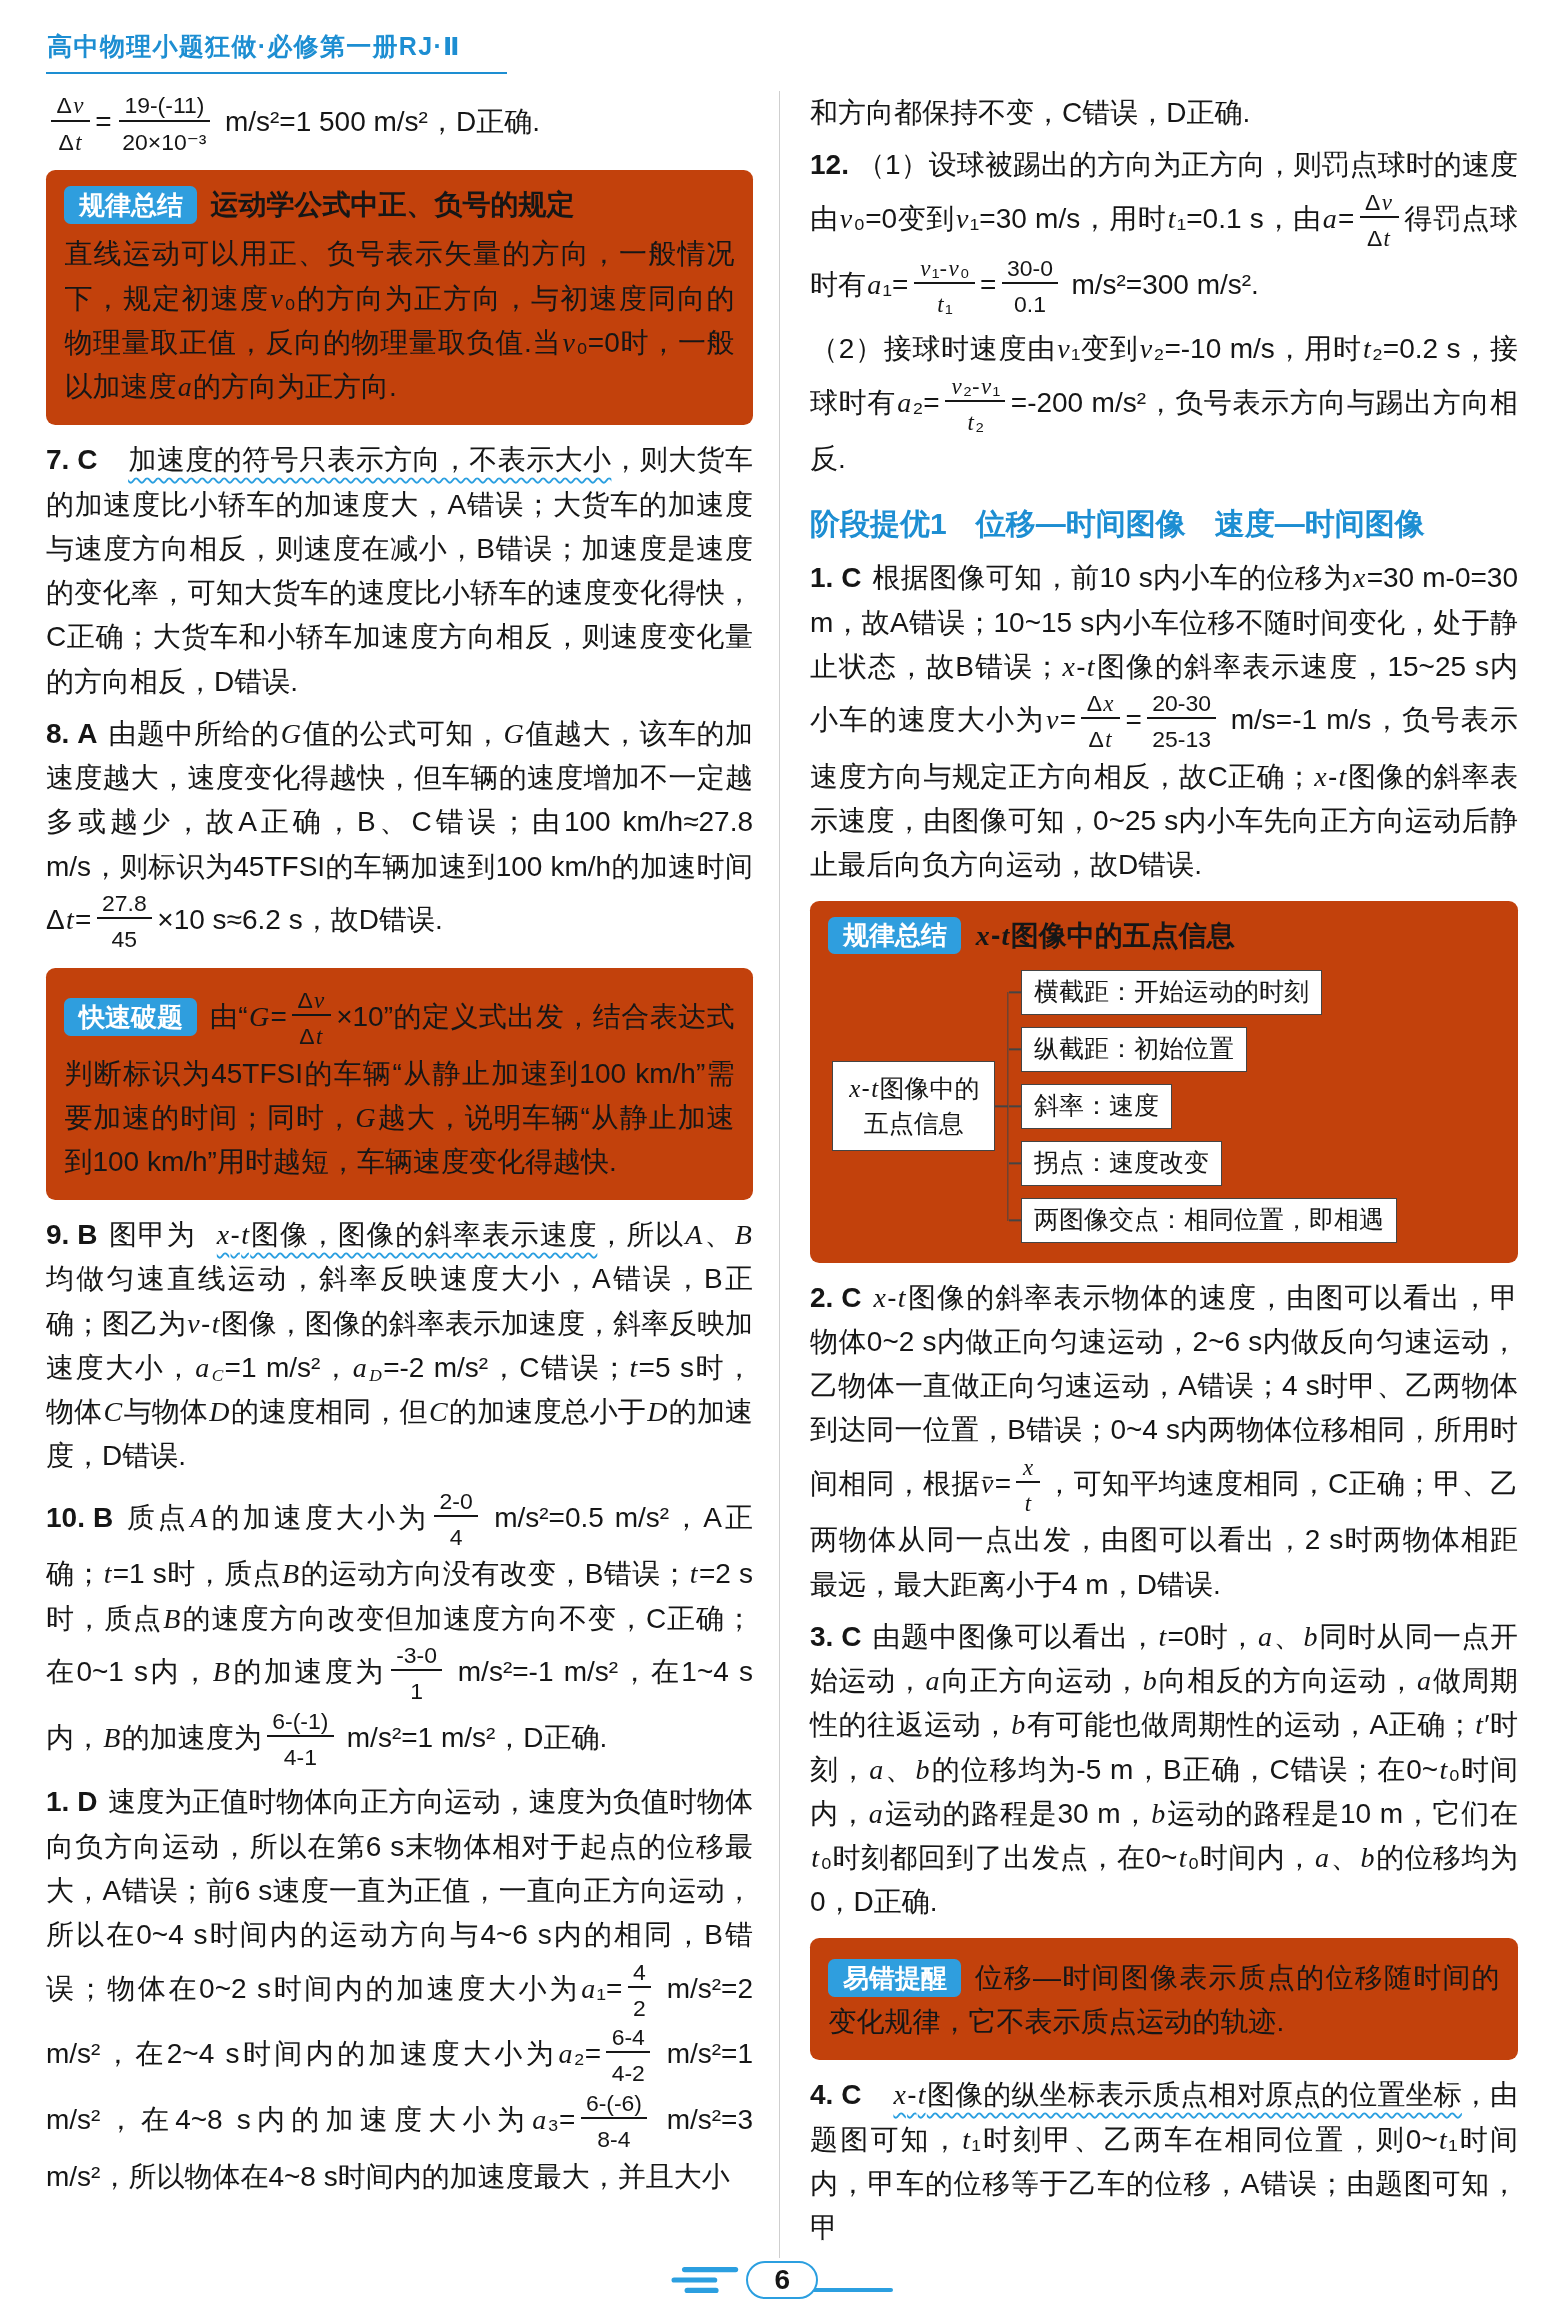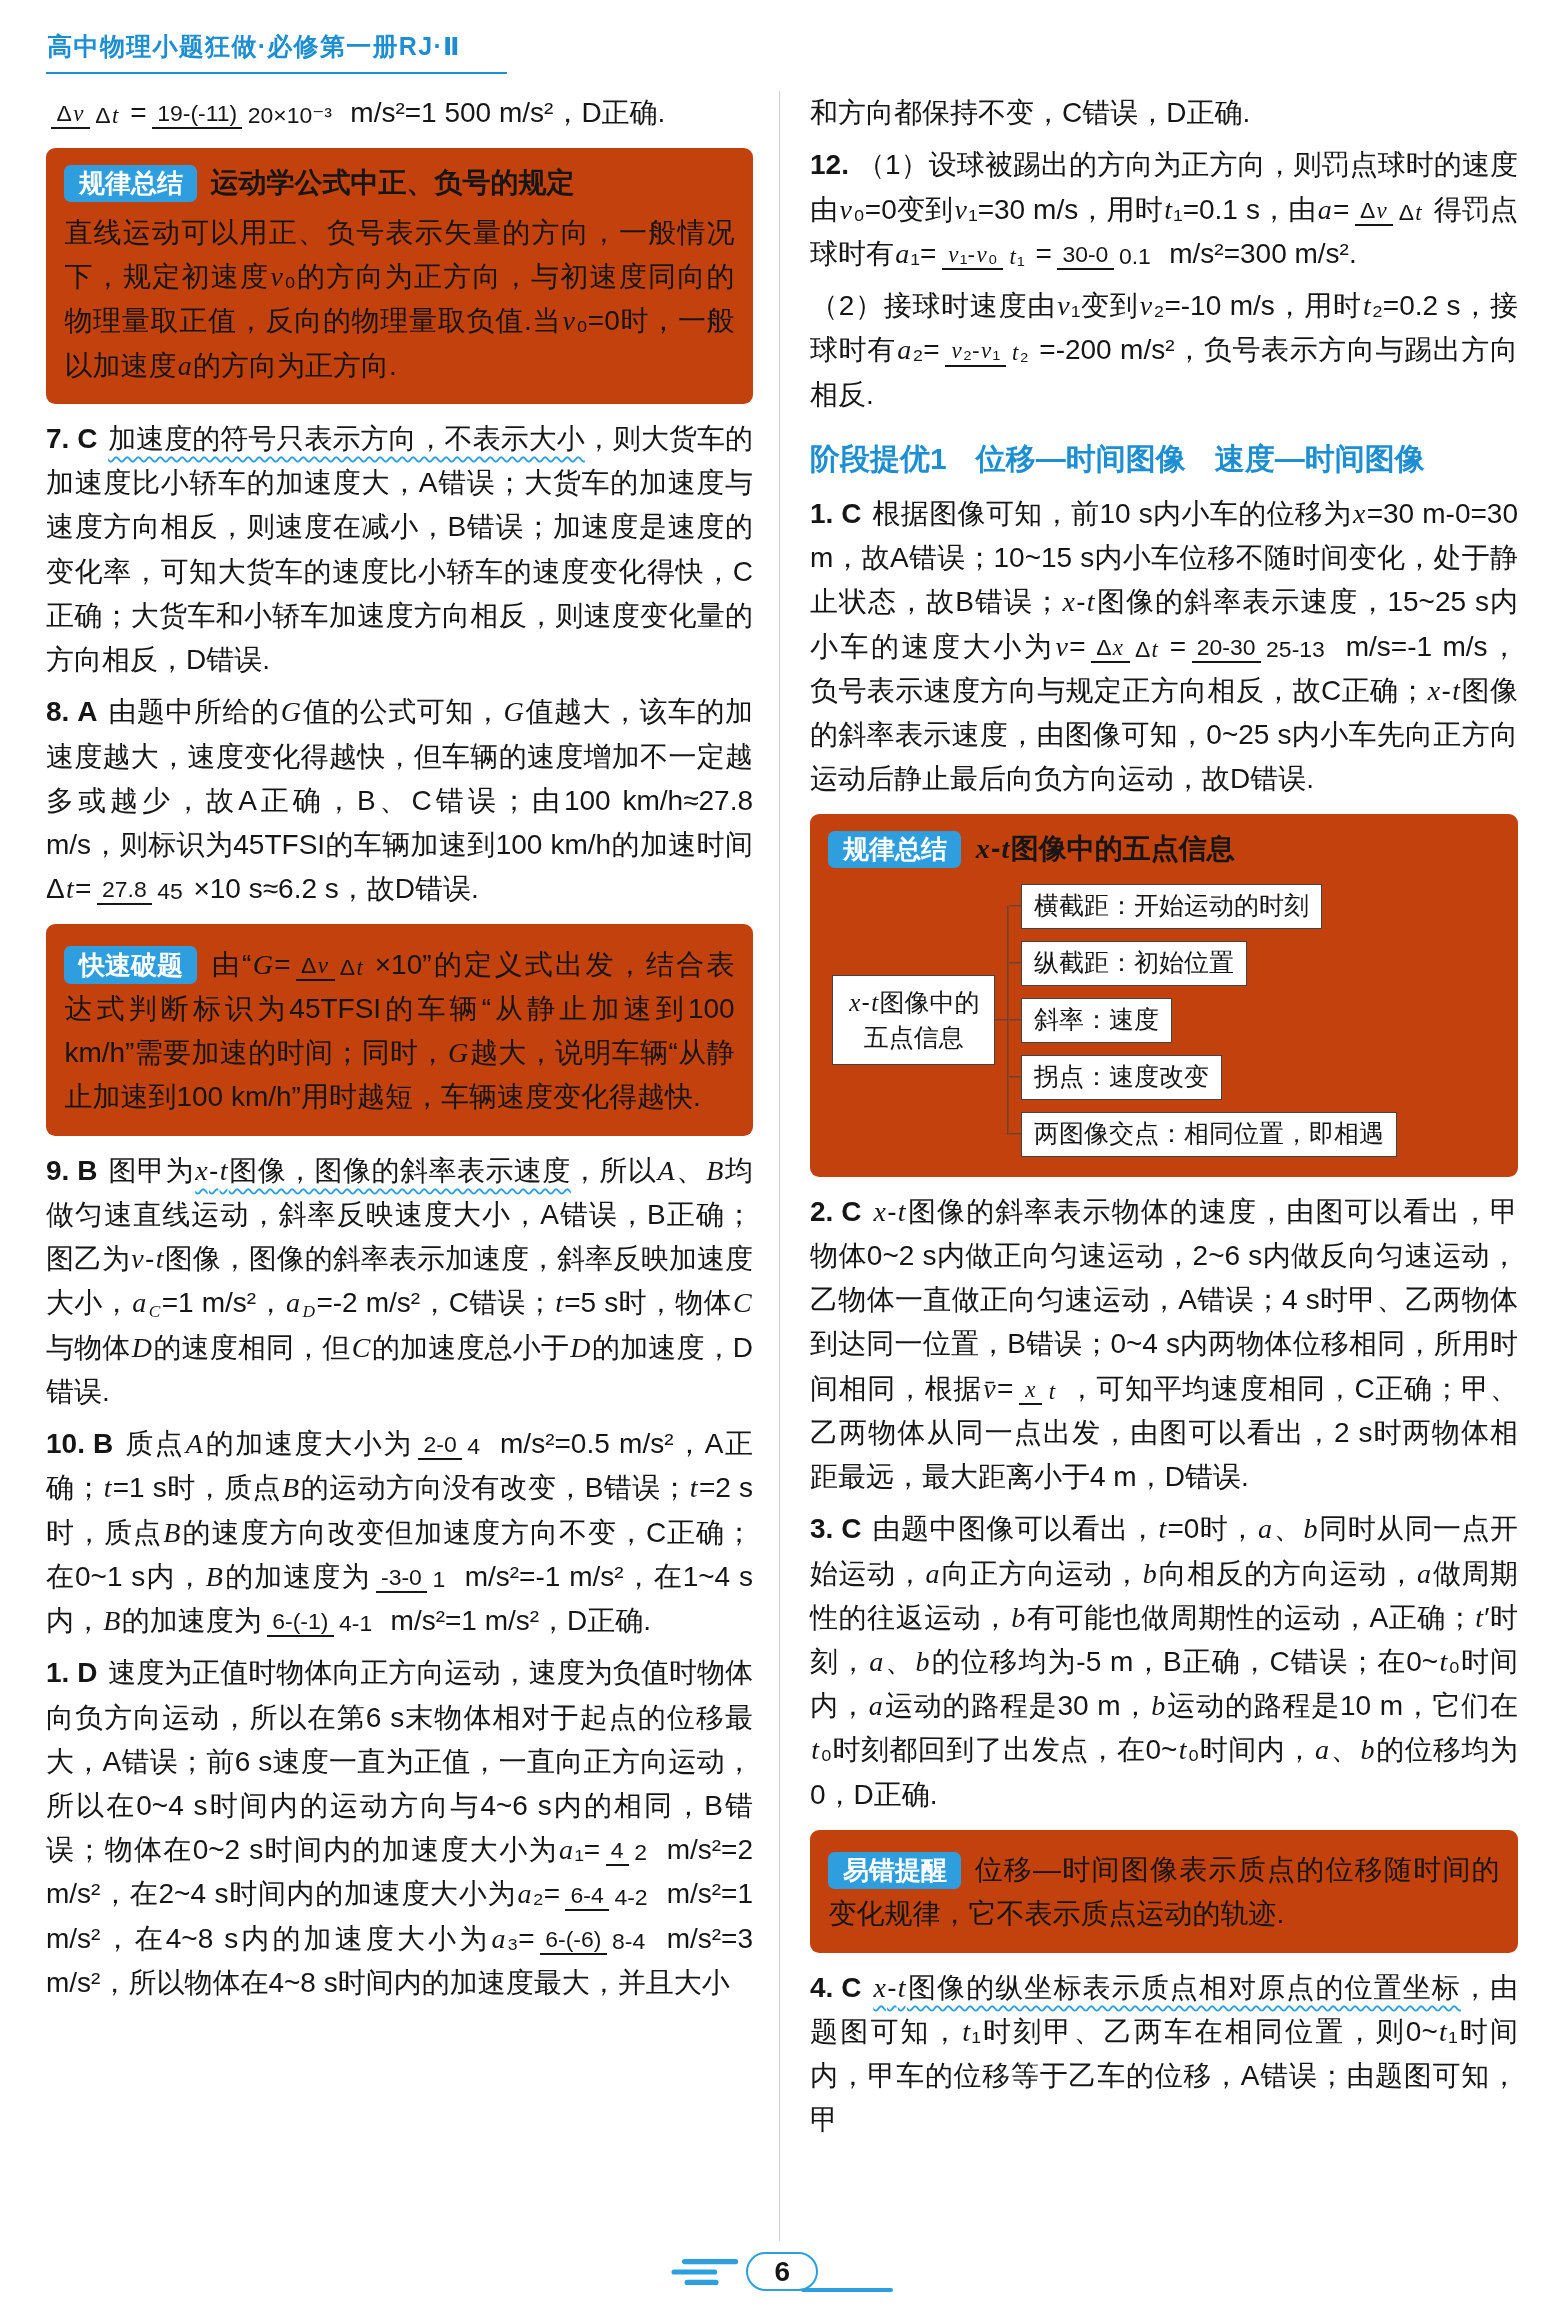--- a/index.html
+++ b/index.html
@@ -29,30 +29,31 @@
   .col-left{width:734px;box-sizing:border-box;padding-right:26px;border-right:0.7px solid #cfcfcf;}
   .col-right{flex:1;padding-left:30px;}
   p.para{margin:8px 0;}
   p.first{margin-top:0;}
   .qnum{font-weight:bold;margin-right:8px;}
   .qans{font-weight:bold;margin-right:10.5px;}
   i{font-family:"Liberation Serif","DejaVu Serif",serif;font-style:italic;padding:0 1.3px;}
   sub{font-size:0.62em;vertical-align:-0.25em;}
   
   .frac{
-    display:inline-flex;flex-direction:row;align-items:flex-end;
-    vertical-align:middle;margin:1.3px 5.3px;font-size:0.82em;line-height:1.18;
+    display:inline-flex;flex-direction:column;align-items:center;
+    vertical-align:middle;margin:1.3px 5.3px;font-size:0.82em;line-height:1.18;gap:7px;
   }
   .fn{border-bottom:2px solid #161616;padding:0 5.3px;}
   .fd{padding:0 5.3px;}
   
   .wavy{
     text-decoration:underline;text-decoration-style:wavy;
     text-decoration-color:#2b9fe0;text-decoration-thickness:2px;
     text-underline-offset:8px;
+    margin-left:20px;
   }
   
   .bluebox{
     background:#c2410c;border-radius:9.2px;
     padding:13px 18.4px 16px 18.4px;margin:13px 0;
   }
   .box-head{display:flex;align-items:center;gap:13px;margin-bottom:4px;}
   .badge{
     display:inline-block;background:#2f9ede;color:#ffffff;
     font-weight:bold;font-size:26px;line-height:1.25;

